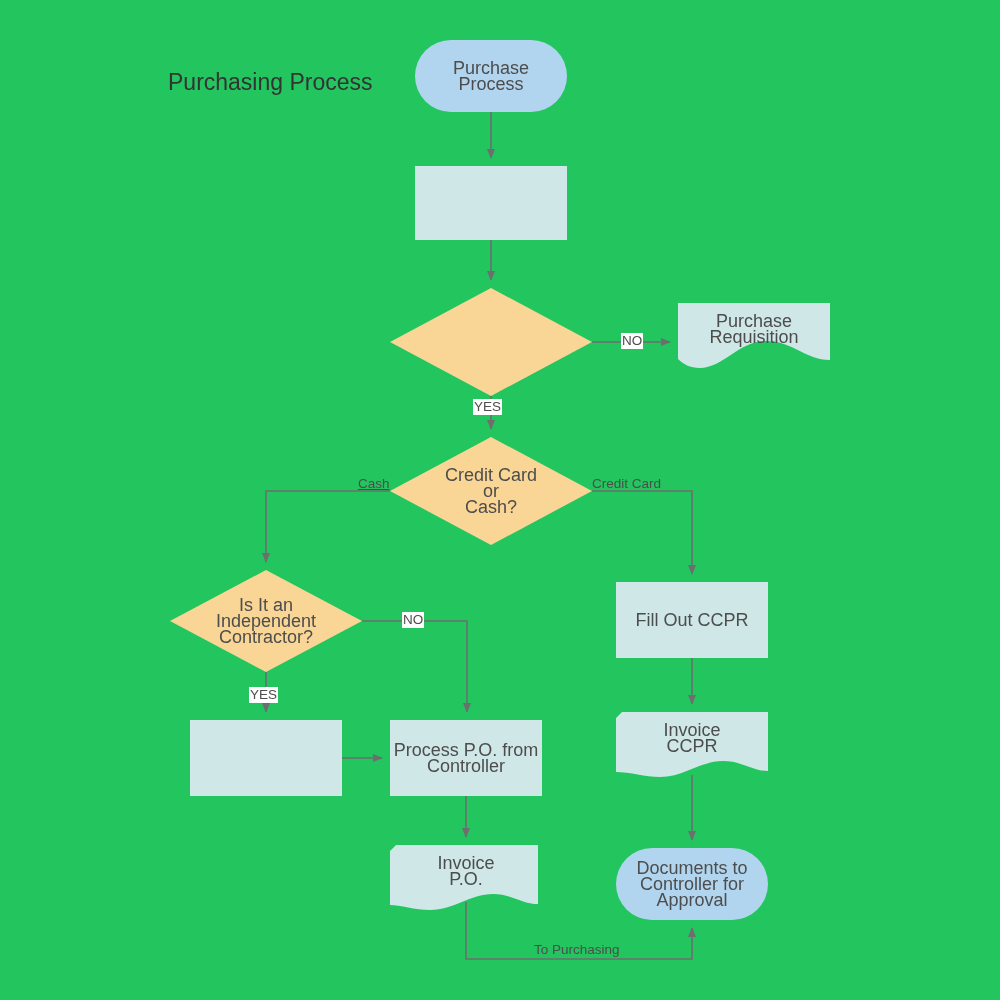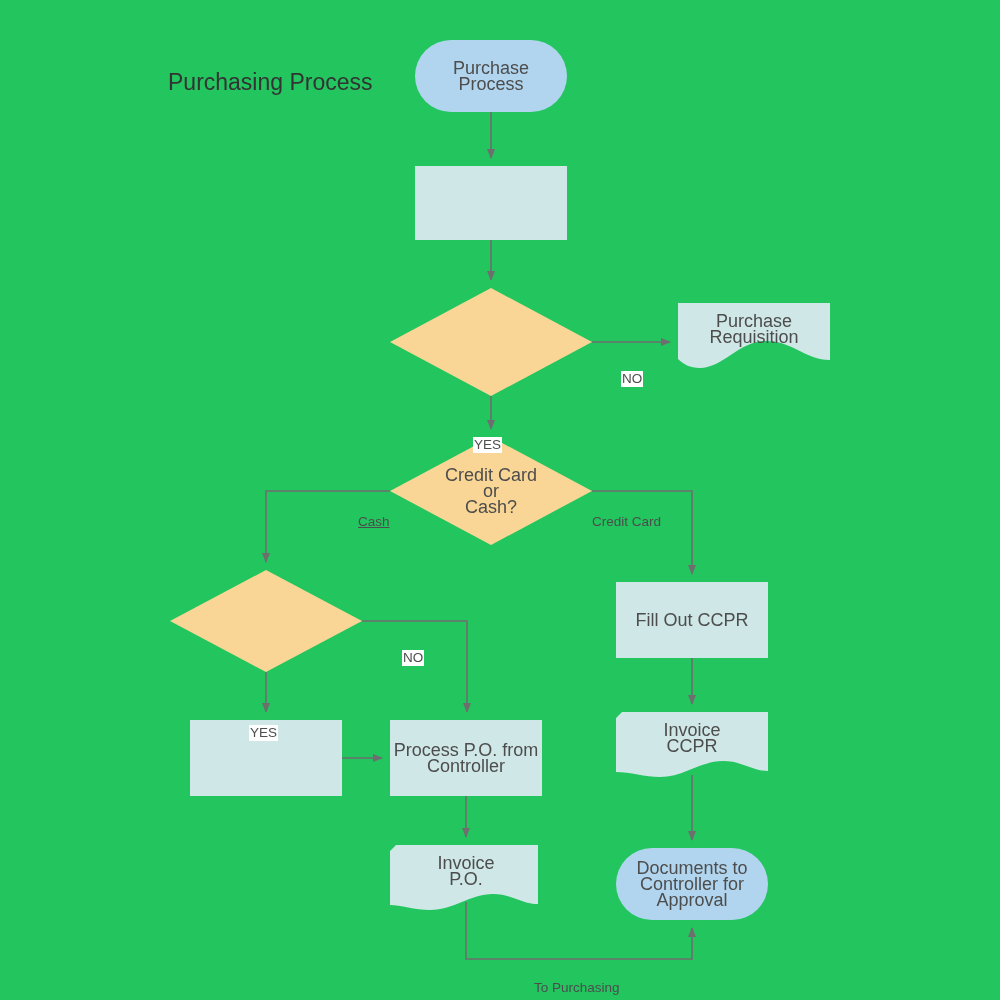--- a/index.html
+++ b/index.html
@@ -34,21 +34,20 @@
     white-space: pre-line;
     pointer-events: none;
   }
   .edge-label {
     position: absolute;
     color: #4d4d4d;
     font-size: 13.5px;
     line-height: 16px;
     text-align: center;
     white-space: nowrap;
-    margin-top: 38px;
   }
   .edge-label.boxed {
     background: #ffffff;
     padding: 0 1px;
   }
   .edge-label.plain {
     background: transparent;
   }
   #diagram-title {
     position: absolute;
@@ -133,20 +132,23 @@
 
 
 
   <div class="node-label" style="left:678px; top:301px; width:152px; height:56px;">Purchase
 Requisition</div>
 
   <div class="node-label" style="left:390px; top:437px; width:202px; height:108px;">Credit Card
 or
 Cash?</div>
 
+  <div class="node-label" style="left:170px; top:570px; width:192px; height:102px;">Is It an
+Independent
+Contractor?</div>
 
   <div class="node-label" style="left:616px; top:582px; width:152px; height:76px;">Fill Out CCPR</div>
 
 
   <div class="node-label" style="left:390px; top:720px; width:152px; height:76px;">Process P.O. from
 Controller</div>
 
   <div class="node-label" style="left:616px; top:710px; width:152px; height:56px;">Invoice
 CCPR</div>
 

